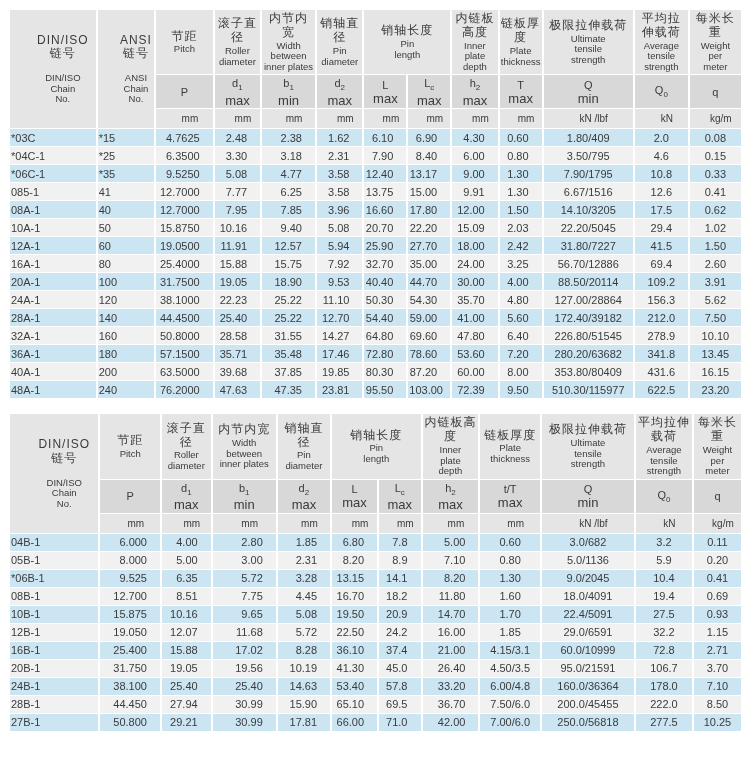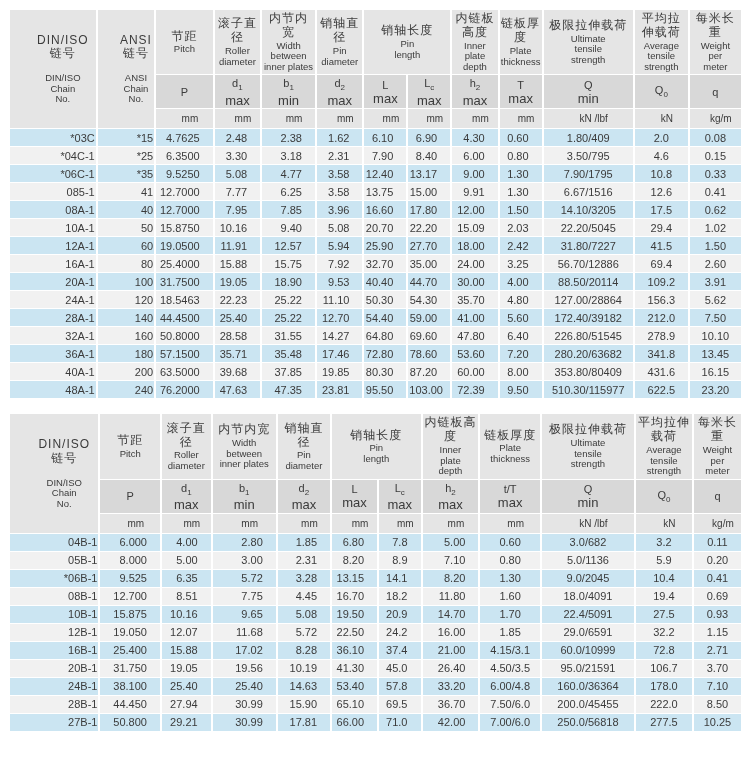--- a/index.html
+++ b/index.html
@@ -25,21 +25,21 @@
   .en{font-size:9.5px;line-height:1.12;white-space:pre-line;margin-top:1px;}
   .idcell .cn{margin-bottom:12px;}
   .sym-note{font-size:13px;line-height:1;margin-top:1px;}
   sub{font-size:8px;}
   
   .spec td{height:18px;font-size:11px;}
   tr.odd td{background:var(--row-blue);}
   tr.even td{background:var(--row-gray);}
   td.ctr{text-align:center;}
   td.num{text-align:right;padding-right:13px;}
-  td.chain{text-align:right;margin-left:23px;}
+  td.chain{text-align:left;margin-left:23px;}
   .tbl-gap{height:15px;}
 </style>
 </head>
 <body style="--row-blue: #cbe5f2; --row-gray: #f1f1f1; --header-bg: #e5e5e5; --band-bg: #d8d8d8; color: rgb(59, 59, 59);">
 
 <div class="page">
   <table class="spec" id="spec-table-0">
       <colgroup>
         <col style="width: 12%;">
         <col style="width: 8%;">
@@ -315,21 +315,21 @@
           <td class="num">44.70</td>
           <td class="num">30.00</td>
           <td class="num">4.00</td>
           <td class="ctr">88.50/20114</td>
           <td class="ctr">109.2</td>
           <td class="ctr">3.91</td>
         </tr>
         <tr class="even">
           <td class="chain">24A-1</td>
           <td class="chain">120</td>
-          <td class="num">18.5463</td>
+          <td class="num">38.1000</td>
           <td class="num">22.23</td>
           <td class="num">25.22</td>
           <td class="num">11.10</td>
           <td class="num">50.30</td>
           <td class="num">54.30</td>
           <td class="num">35.70</td>
           <td class="num">4.80</td>
           <td class="ctr">127.00/28864</td>
           <td class="ctr">156.3</td>
           <td class="ctr">5.62</td>

